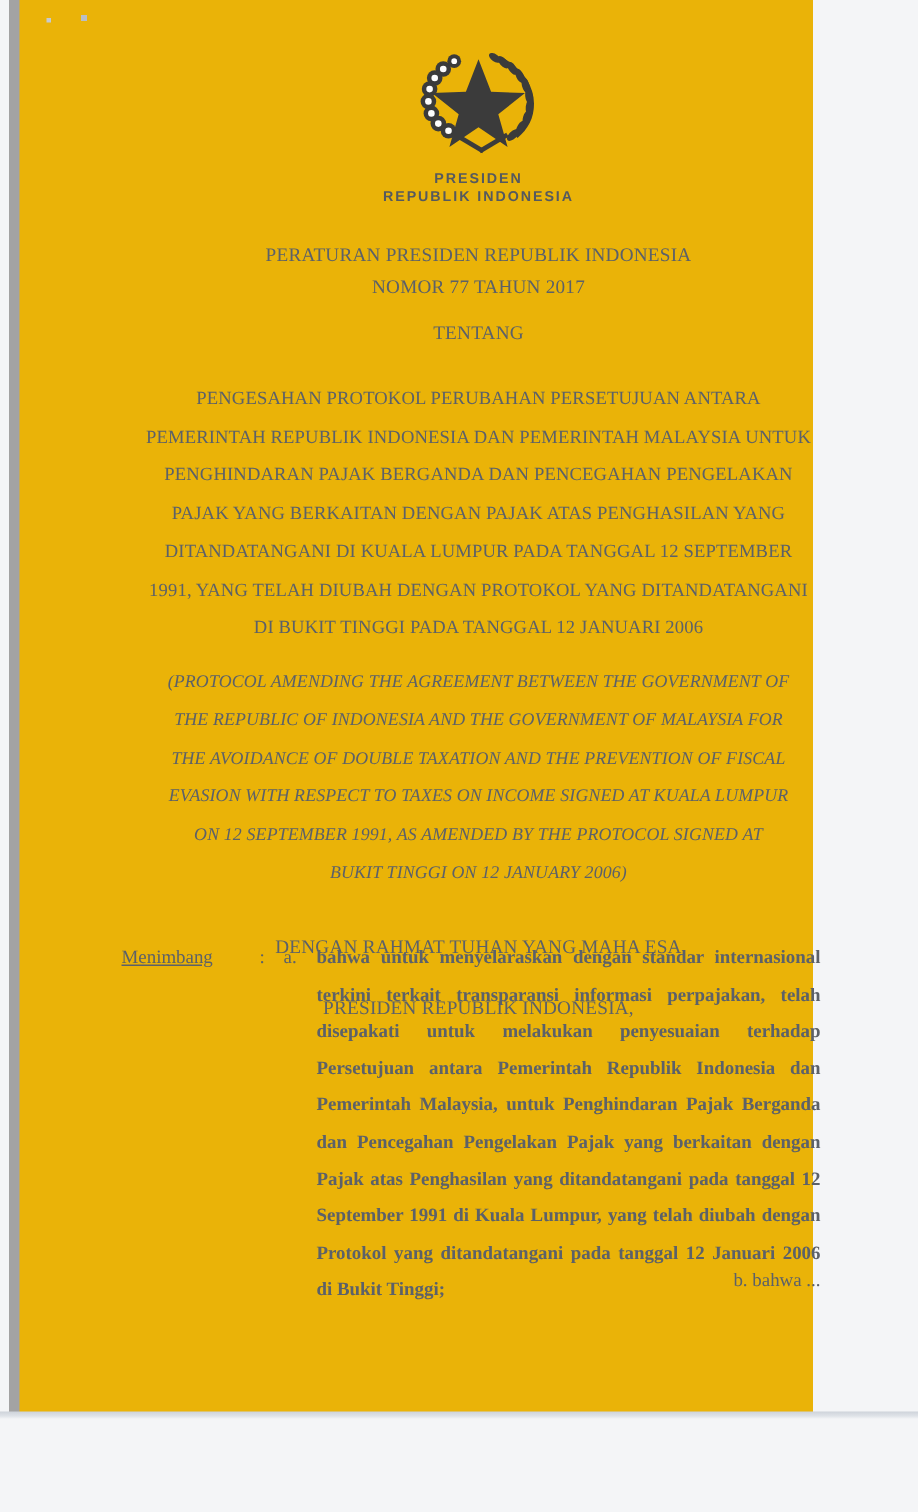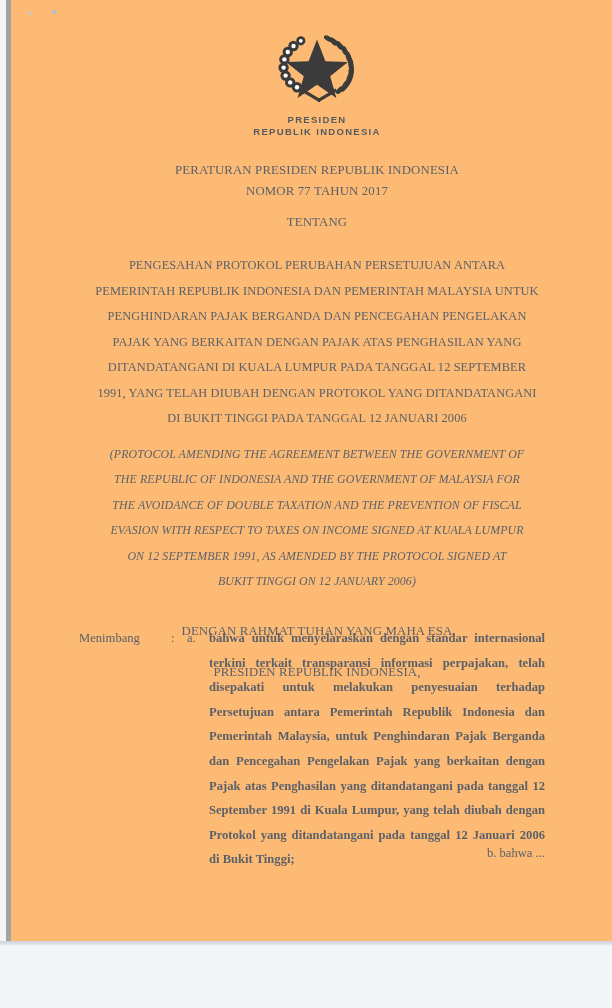--- a/index.html
+++ b/index.html
@@ -13,25 +13,25 @@
     position: relative;
     overflow: hidden;
     font-family: "Liberation Serif", serif;
   }
 
   
   #page-sheet {
     position: absolute;
     left: 6px;
     top: 0px;
-    width: 606px;
+    width: 536px;
     height: 944px;
-    background: #fdba74;
+    background: #eab308;
     box-sizing: border-box;
-    border-left: 5px solid #a3a3a3;
+    border-left: 7px solid #a3a3a3;
     box-shadow: 0 1px 0 #c9ced6;
   }
   #page-bottom-edge {
     position: absolute;
     left: 0px;
     top: 941px;
     width: 612px;
     height: 5px;
     background: linear-gradient(180deg, #ced3da 0%, #dfe3e8 60%, #f4f5f7 100%);
   }
@@ -110,20 +110,21 @@
     padding-left: 68px;
     padding-right: 78px;
   }
   .clause-label {
     width: 92px;
     flex: 0 0 92px;
     font-size: 12.6px;
     line-height: 24.6px;
     color: #5c6169;
     white-space: nowrap;
+    text-decoration: underline;
   }
   .clause-colon {
     width: 16px;
     flex: 0 0 16px;
     font-size: 12.6px;
     line-height: 24.6px;
     color: #5c6169;
   }
   .clause-letter {
     width: 22px;

